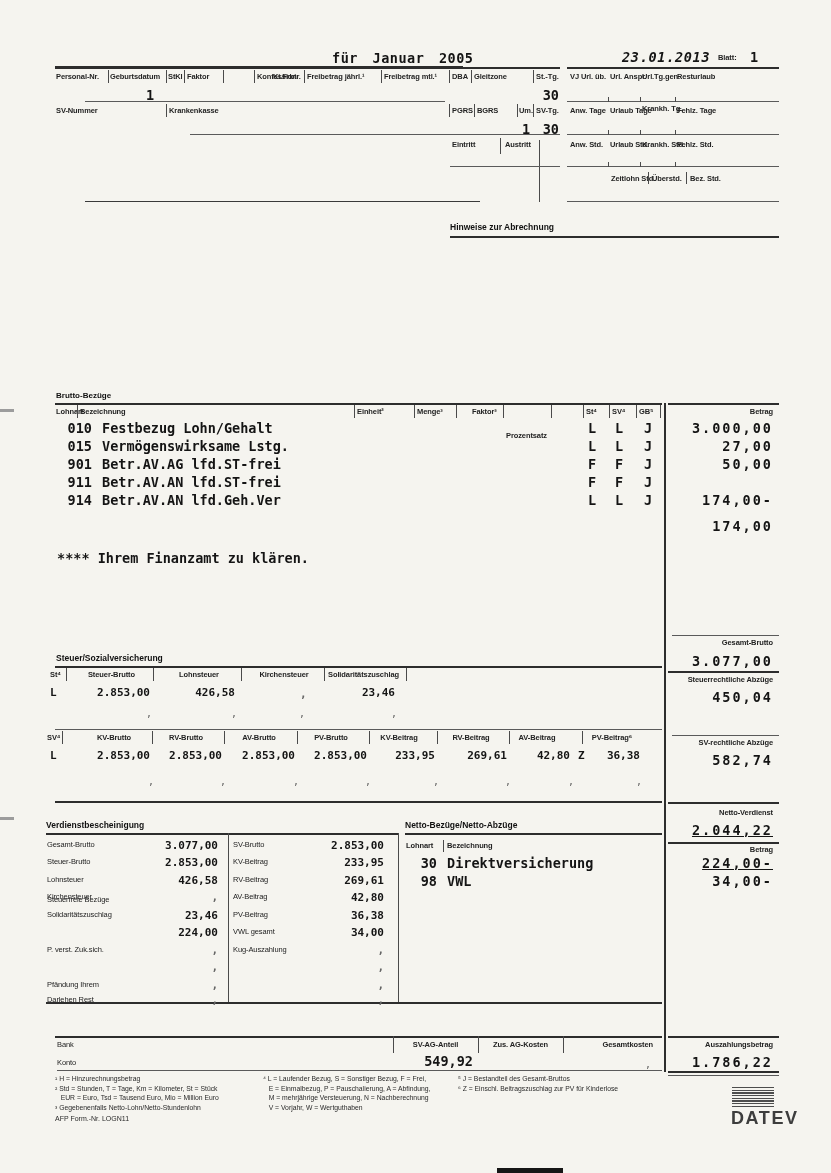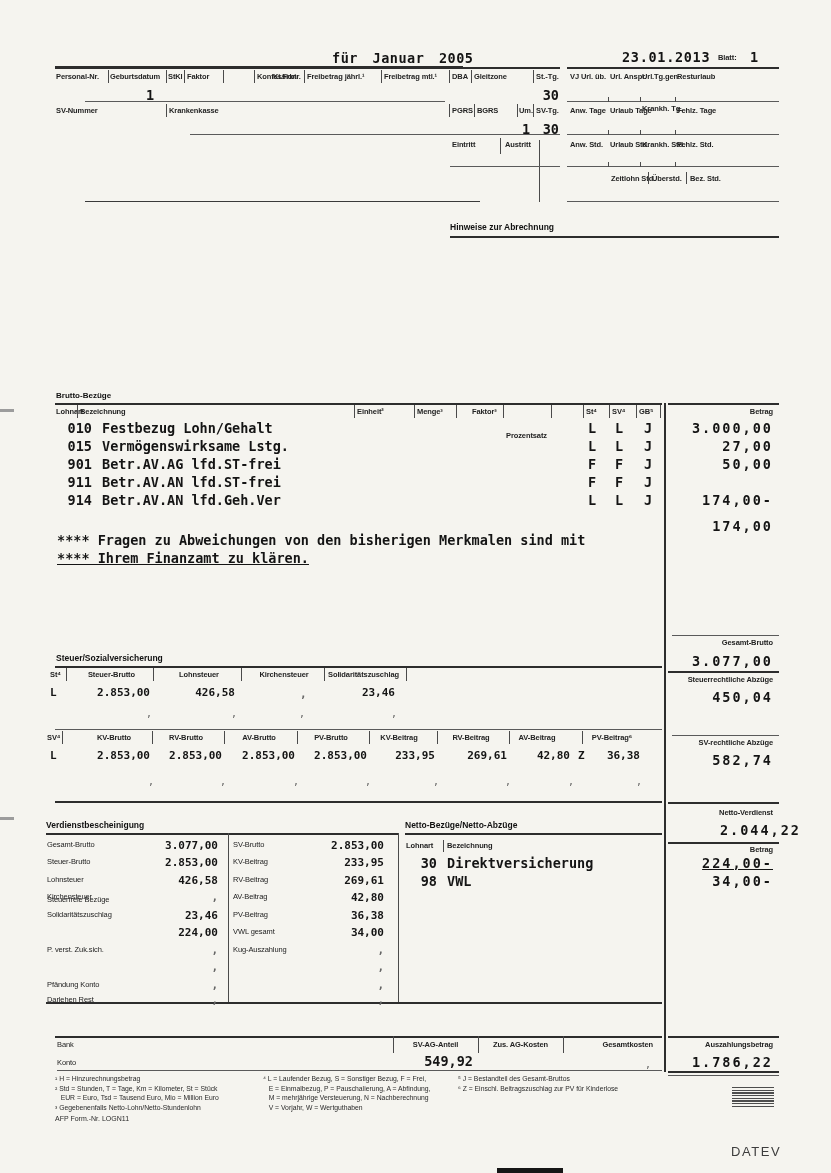--- a/index.html
+++ b/index.html
@@ -4,34 +4,34 @@
 <style>
   html,body{margin:0;padding:0;background:#8a8a8a;}
   #page{position:relative;width:831px;height:1173px;margin:0 auto;background:#f5f4ef;
         font-family:"Liberation Sans",sans-serif;color:#1b1b1b;overflow:hidden;}
   .lbl{position:absolute;white-space:nowrap;font-size:7.5px;font-weight:bold;letter-spacing:-0.1px;color:#232323;}
   .sec{position:absolute;white-space:nowrap;font-size:8.5px;font-weight:bold;color:#111;}
   .val{position:absolute;white-space:nowrap;font-family:"DejaVu Sans Mono",monospace;
        font-weight:bold;font-size:13.5px;color:#141414;}
   .v11{font-size:11px;}
   .amt{letter-spacing:2px;}
-  .ls07{letter-spacing:0.7px;}
+  .ls07{letter-spacing:0.7px;font-style:italic;}
   .ws{word-spacing:6px;letter-spacing:0.5px;}
   .r{text-align:right;}
   .c{text-align:center;}
   .title{position:absolute;white-space:nowrap;font-size:15px;font-weight:bold;letter-spacing:0.2px;color:#111;}
   .hl{position:absolute;height:2px;background:#2d2d2d;}
   .hl1{position:absolute;height:1px;background:#5a5a5a;}
   .hld{position:absolute;height:1px;background:#3a3a3a;}
   .vl{position:absolute;width:1px;background:#4a4a4a;}
   .vl2{position:absolute;width:2px;background:#2d2d2d;}
   .comma{position:absolute;font-family:"DejaVu Sans Mono",monospace;font-size:10px;color:#666;}
   .fn{position:absolute;white-space:pre;font-size:6.8px;line-height:9.5px;color:#2a2a2a;}
   .stripes{position:absolute;background:repeating-linear-gradient(180deg,#4d4d4d 0 1.3px,#f5f4ef 1.3px 2.7px);}
-  .datev{position:absolute;font-size:13px;font-weight:normal;letter-spacing:1.6px;color:#3d3d3d;margin-top:36px;}
+  .datev{position:absolute;font-size:18px;font-weight:bold;letter-spacing:1.6px;color:#3d3d3d;}
   .artifact{position:absolute;background:#9c9c9c;}
 </style>
 </head>
 <body>
 
 <div id="page">
 
   <div class="val ws" style="left:332px;top:50px;">für Januar 2005</div>
   <div class="val ls07" style="left:622px;top:49px;">23.01.2013</div>
   <div class="lbl" style="left:718px;top:53px;">Blatt:</div>
@@ -187,35 +187,34 @@
   </div>
   <div>
     <div class="val r" style="left:64px;top:492px;width:28px;">914</div>
     <div class="val" style="left:102px;top:492px;">Betr.AV.AN lfd.Geh.Ver</div>
     <div class="val" style="left:588px;top:492px;">L</div>
     <div class="val" style="left:615px;top:492px;">L</div>
     <div class="val" style="left:644px;top:492px;">J</div>
     <div class="val r amt" style="left:678px;top:492px;width:95px;">174,00-</div>
   </div>
 
-  <div class="val" style="left:57px;top:532px;">**** Fragen zu Abweichungen von den bisherigen Merkmalen sind mit</div>
-  <div class="val" style="left:57px;top:550px;text-decoration:underline;">**** Ihrem Finanzamt zu klären.</div>
+  <div class="val" style="left:57px;top:550px;">**** Ihrem Finanzamt zu klären.</div>
 
   <div class="hl1" style="left:672px;top:635px;width:107px;"></div>
   <div class="lbl r" style="left:668px;top:638px;width:105px;">Gesamt-Brutto</div>
   <div class="val r amt" style="left:668px;top:653px;width:105px;">3.077,00</div>
   <div class="hl" style="left:668px;top:671px;width:111px;"></div>
   <div class="lbl r" style="left:668px;top:675px;width:105px;">Steuerrechtliche Abzüge</div>
   <div class="val r amt" style="left:668px;top:689px;width:105px;">450,04</div>
   <div class="hl1" style="left:672px;top:735px;width:107px;"></div>
   <div class="lbl r" style="left:668px;top:738px;width:105px;">SV-rechtliche Abzüge</div>
   <div class="val r amt" style="left:668px;top:752px;width:105px;">582,74</div>
   <div class="hl" style="left:668px;top:802px;width:111px;"></div>
   <div class="lbl r" style="left:668px;top:808px;width:105px;">Netto-Verdienst</div>
-  <div class="val r amt" style="left:696px;top:822px;width:105px;">2.044,22</div>
+  <div class="val r amt" style="left:668px;top:822px;width:105px;text-decoration:underline;">2.044,22</div>
   <div class="hl" style="left:668px;top:842px;width:111px;"></div>
   <div class="lbl r" style="left:668px;top:845px;width:105px;">Betrag</div>
   <div class="val r amt" style="left:668px;top:855px;width:105px;text-decoration:underline;">224,00-</div>
   <div class="val r amt" style="left:668px;top:873px;width:105px;">34,00-</div>
   <div class="hl" style="left:668px;top:1036px;width:111px;"></div>
   <div class="lbl r" style="left:668px;top:1040px;width:105px;">Auszahlungsbetrag</div>
   <div class="val r amt" style="left:668px;top:1054px;width:105px;">1.786,22</div>
   <div class="hl" style="left:668px;top:1071px;width:111px;"></div>
   <div class="hl1" style="left:668px;top:1075px;width:111px;"></div>
 
@@ -294,21 +293,21 @@
   <div class="lbl" style="left:47px;top:892px;font-weight:normal;">Kirchensteuer</div>
   <div class="val v11 r" style="left:118px;top:891px;width:100px;color:#666;">,</div>
   <div class="lbl" style="left:47px;top:910px;font-weight:normal;">Solidaritätszuschlag</div>
   <div class="val v11 r" style="left:118px;top:909px;width:100px;">23,46</div>
   <div class="lbl" style="left:47px;top:895px;font-weight:normal;">Steuerfreie Bezüge</div>
   <div class="val v11 r" style="left:118px;top:926px;width:100px;">224,00</div>
   <div class="lbl" style="left:47px;top:945px;font-weight:normal;">P. verst. Zuk.sich.</div>
   <div class="val v11 r" style="left:118px;top:944px;width:100px;color:#666;">,</div>
   <div class="lbl" style="left:47px;top:962px;font-weight:normal;"></div>
   <div class="val v11 r" style="left:118px;top:961px;width:100px;color:#666;">,</div>
-  <div class="lbl" style="left:47px;top:980px;font-weight:normal;">Pfändung Konto</div>
+  <div class="lbl" style="left:47px;top:980px;font-weight:normal;">Pfändung Ihrem</div>
   <div class="val v11 r" style="left:118px;top:979px;width:100px;color:#666;">,</div>
   <div class="lbl" style="left:47px;top:995px;font-weight:normal;">Darlehen Rest</div>
   <div class="val v11 r" style="left:118px;top:994px;width:100px;color:#666;">,</div>
 
   <div class="lbl" style="left:233px;top:840px;font-weight:normal;">SV-Brutto</div>
   <div class="val v11 r" style="left:284px;top:839px;width:100px;">2.853,00</div>
   <div class="lbl" style="left:233px;top:857px;font-weight:normal;">KV-Beitrag</div>
   <div class="val v11 r" style="left:284px;top:856px;width:100px;">233,95</div>
   <div class="lbl" style="left:233px;top:875px;font-weight:normal;">RV-Beitrag</div>
   <div class="val v11 r" style="left:284px;top:874px;width:100px;">269,61</div>

